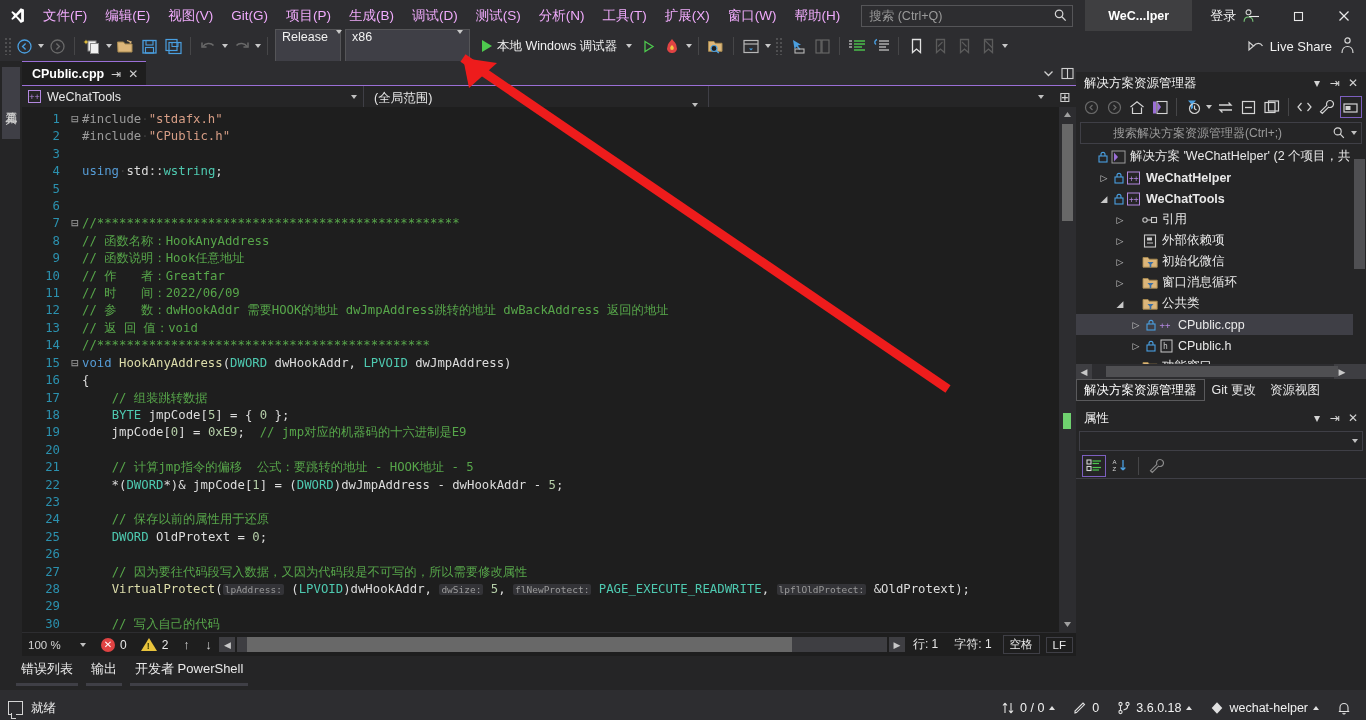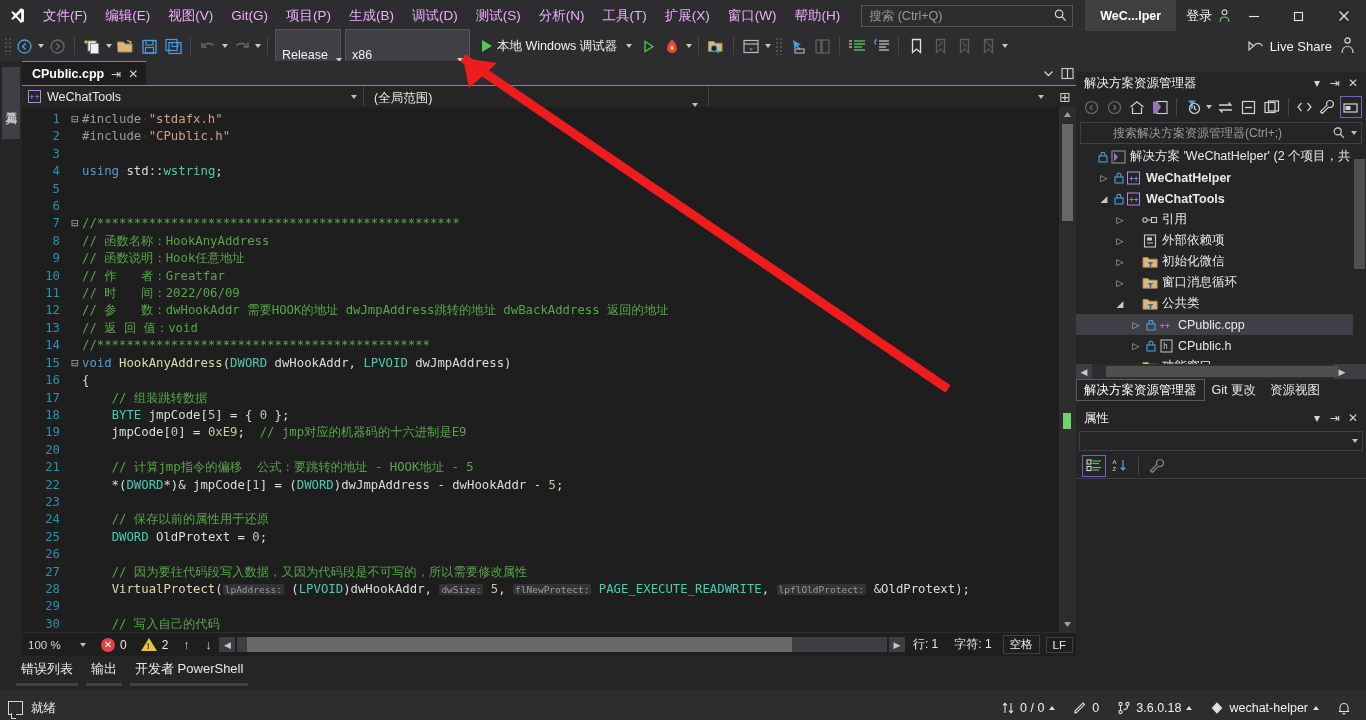--- a/index.html
+++ b/index.html
@@ -27,42 +27,42 @@
   .search-wrap { margin-left:12px; position:relative; }
   .search-box {
     width:212px; height:22px; background:#2d2d30; border:1px solid #555558;
     color:#999; font-size:12.5px; padding:0 24px 0 7px; line-height:20px;
     font-family:"Liberation Sans", sans-serif;
   }
   .search-box::placeholder { color:#9a9a9a; }
   .search-ico { position:absolute; right:5px; top:3px; width:15px; height:15px; color:#cfcfcf; }
   .proj-pill {
     margin-left:12px; background:#3f3f41; color:#fff; font-size:12.5px; font-weight:bold;
-    padding:7px 15px; height:31px; display:flex; align-items:center;
-  }
-  .signin { margin-left:10px; display:flex; align-items:center; gap:5px; font-size:13px; color:#f1f1f1; }
+    padding:7px 23px; height:31px; display:flex; align-items:center;
+  }
+  .signin { margin-left:18px; display:flex; align-items:center; gap:5px; font-size:13px; color:#f1f1f1; }
   .signin .pico { width:15px; height:16px; }
   .wincontrols { position:absolute; right:0; top:0; display:flex; height:31px; }
   .wc { width:45px; height:31px; display:flex; align-items:center; justify-content:center; color:#e8e8e8; }
 
   
   .toolbar {
     position:absolute; top:31px; left:0; width:1366px; height:30px;
     background:#2d2d30; display:flex; align-items:center; padding-left:4px;
   }
   .grip { width:8px; height:18px; background:
       radial-gradient(#5a5a5c 40%, transparent 41%) 0 0/4px 4px; opacity:.75; }
   .tb { display:flex; align-items:center; justify-content:center; height:24px; min-width:24px; padding:0 2px; }
   .tb svg { display:block; }
   .caret { width:9px; height:24px; display:flex; align-items:center; justify-content:center; }
   .caret:after { content:""; border-left:3.5px solid transparent; border-right:3.5px solid transparent; border-top:4px solid #c8c8c8; }
   .sep { width:1px; height:18px; background:#464648; margin:0 5px; }
   .combo {
     height:34px; background:#3f3f46; border:1px solid #555558; color:#f1f1f1;
-    font-size:12.5px; display:flex; align-items:flex-end; padding:0 6px; position:relative;
+    font-size:12.5px; display:flex; align-items:flex-start; padding:0 6px; position:relative;
   }
   .combo .cv { flex:1; white-space:nowrap; }
   .combo .ca { margin-left:8px; border-left:3.5px solid transparent; border-right:3.5px solid transparent; border-top:4px solid #c8c8c8; }
   .run-btn { display:flex; align-items:center; gap:5px; height:24px; padding:0 4px; font-size:12.5px; color:#f1f1f1; }
   .tri-green { width:0;height:0;border-top:6px solid transparent;border-bottom:6px solid transparent;border-left:10px solid #4ec94e; }
   .live-share { position:absolute; right:28px; top:3px; display:flex; align-items:center; gap:6px; font-size:13px; color:#f1f1f1; height:24px; padding:0 6px;}
   .fb-right { position:absolute; right:10px; top:5px; }
 
   
   .leftdock {

